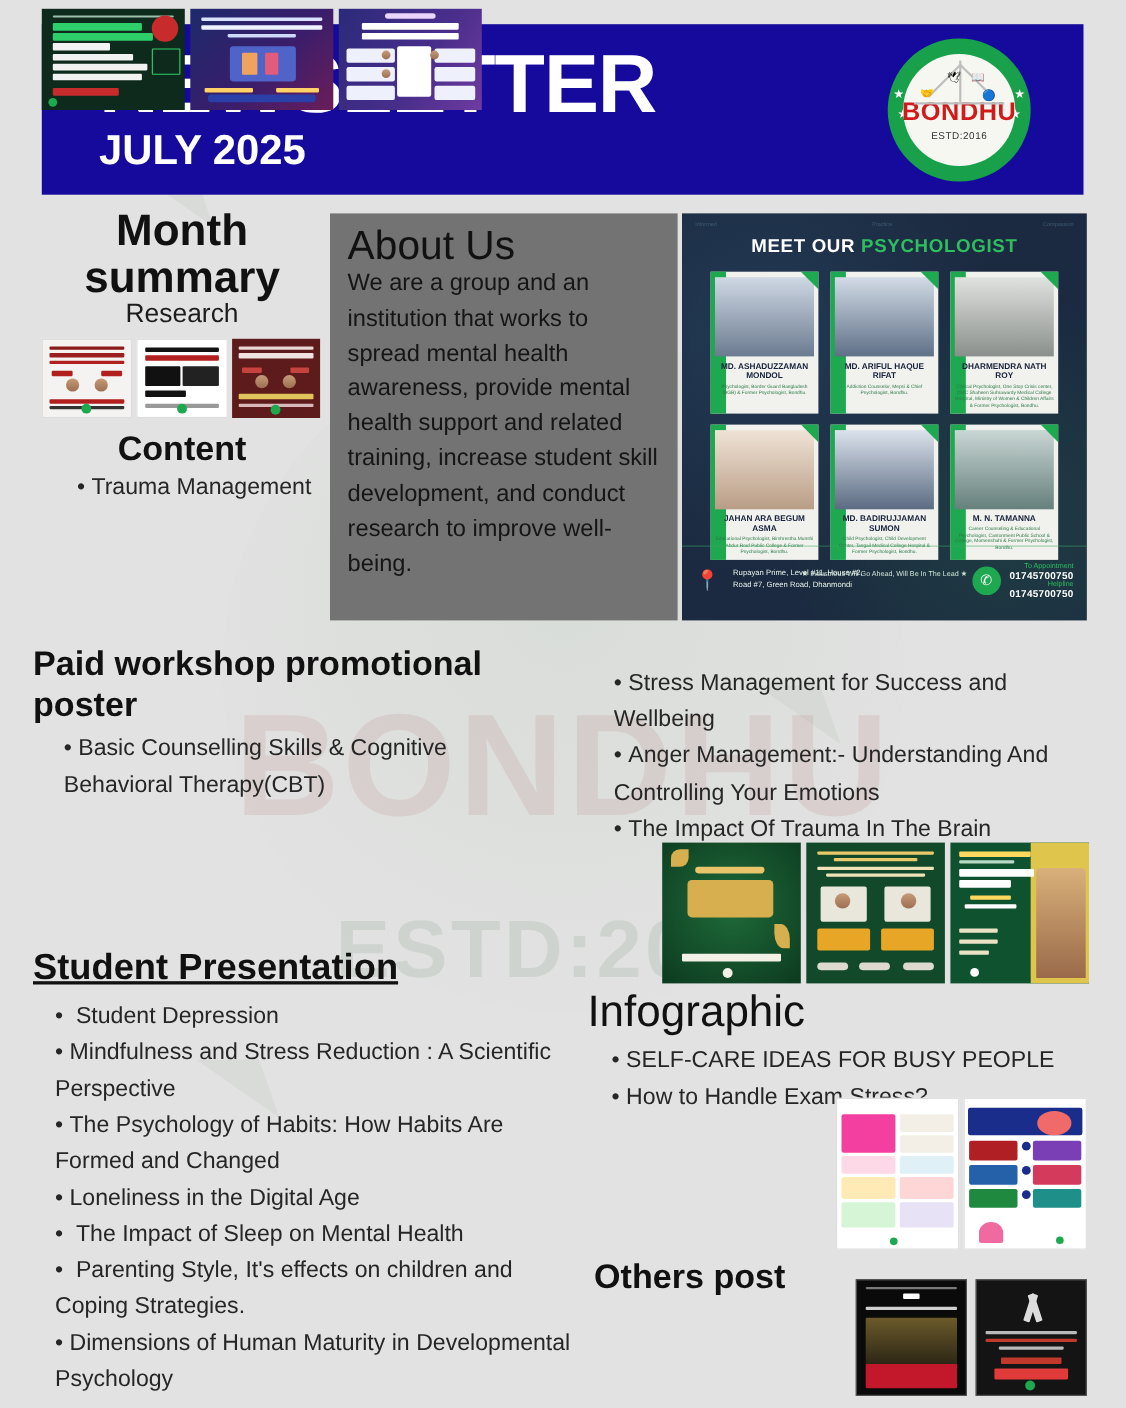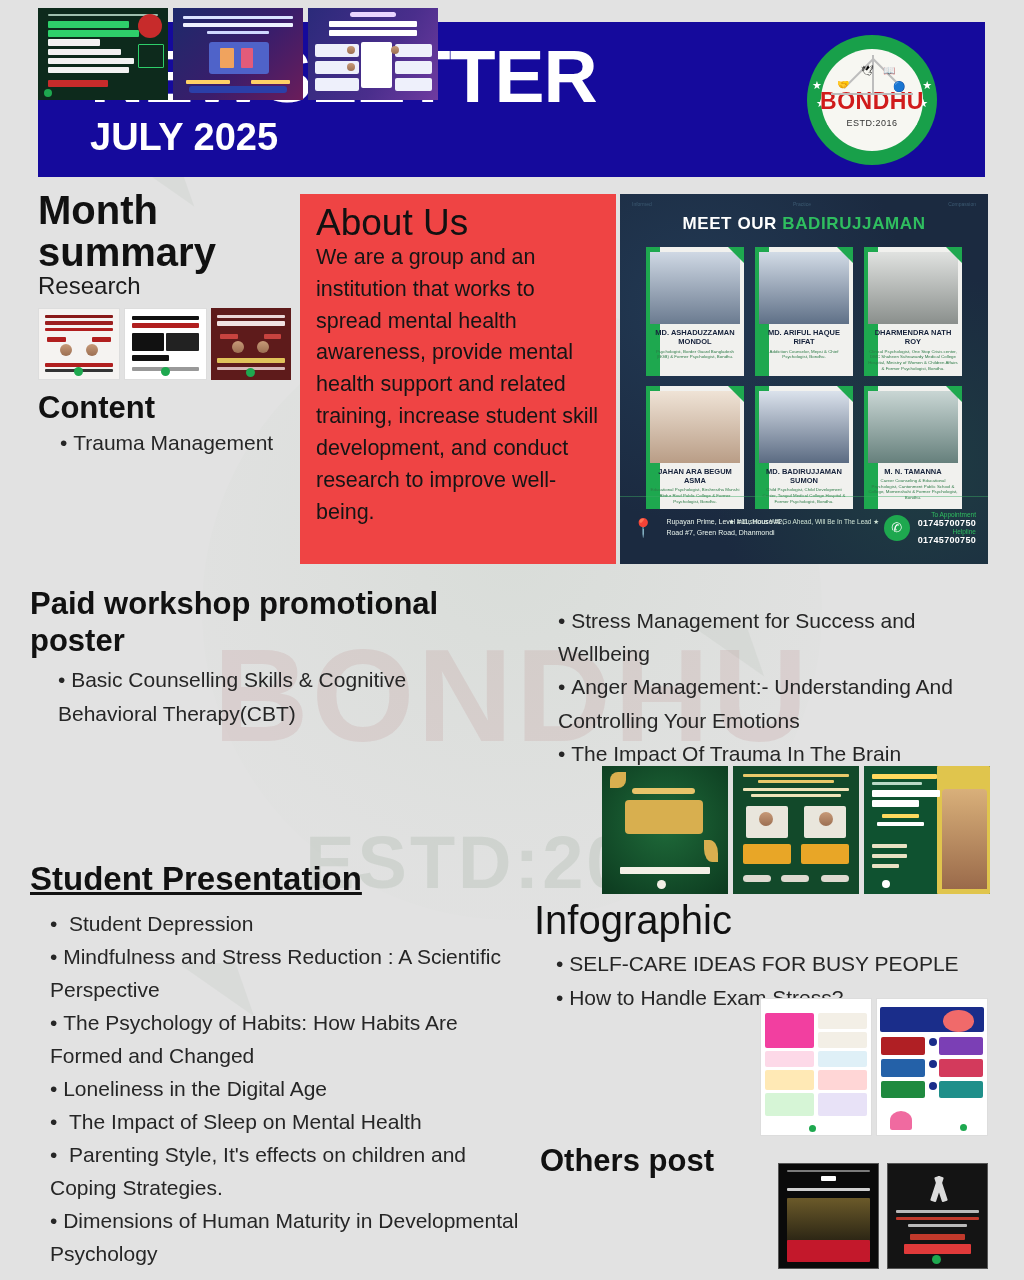--- a/index.html
+++ b/index.html
@@ -77,30 +77,30 @@
   #seg-d1 { left: 50%; top: 10%; width: 1.5px; height: 40%; transform-origin: top center; transform: rotate(45deg); }
   #seg-d2 { left: 50%; top: 10%; width: 1.5px; height: 40%; transform-origin: top center; transform: rotate(-45deg); }
   #logo-name { color: #d01b1b; font-size: 23px; font-weight: bold; letter-spacing: 0.5px; margin-top: 16px; }
   #logo-estd { color: #333; font-size: 9px; letter-spacing: 0.5px; margin-top: 3px; }
   .logo-star { position: absolute; color: #fff; font-size: 11px; }
   .logo-mini { position: absolute; font-size: 10px; }
   .bullet-list { list-style: none; }
   .bullet-list li { font-size: 21px; color: #262626; line-height: 1.62; }
 
   
-  #month-col { position: absolute; left: 38px; top: 182px; width: 255px; }
+  #month-col { position: absolute; left: 38px; top: 182px; width: 255px; text-align: center; }
   #month-summary-title { font-size: 40px; font-weight: bold; line-height: 1.04; color: #111; }
   #research-line, #webinar-line { font-size: 24px; color: #1c1c1c; line-height: 1.1; }
   #webinar-thumbs { display: flex; gap: 4px; margin-top: 8px; width: 253px; height: 72px; }
   #content-title { font-size: 31px; font-weight: bold; color: #111; margin-top: 10px; }
   #content-bullets { margin-left: 22px; }
 
   #about-box {
     position: absolute; left: 300px; top: 186px; width: 316px; height: 370px;
-    background: #ef4444; padding: 10px 14px 8px 16px;
+    background: #737373; padding: 10px 14px 8px 16px;
   }
   #about-title { font-size: 37px; color: #111; line-height: 1.0; margin-bottom: 1px; }
   #about-text { font-size: 21.5px; color: #151515; line-height: 1.48; }
 
   
   #psych-poster {
     position: absolute; left: 620px; top: 186px; width: 368px; height: 370px;
     background: #1b2a40; overflow: hidden;
   }
   #psych-poster::before {
@@ -266,21 +266,21 @@
     <div id="about-title">About Us</div>
     <div id="about-text">We are a group and an institution that works to spread mental health awareness, provide mental health support and related training, increase student skill development, and conduct research to improve well-being.</div>
   </div>
 
   <div id="psych-poster">
     <span class="pp-corner-label" style="left:12px;">Informed</span>
     <span class="pp-corner-label" style="left:47%;">Practice</span>
     <span class="pp-corner-label" style="right:12px;">Compassion</span>
 
     <div id="pp-title">
-      <span>MEET OUR </span><span class="green">BADIRUJJAMAN</span>
+      <span>MEET OUR </span><span class="green">PSYCHOLOGIST</span>
     </div>
 
     <div class="pp-grid">
       <div class="pp-card">
         <div class="pp-photo" style="background:linear-gradient(#cfd8e4,#6b7b90);"></div>
         <div class="pp-name">MD. ASHADUZZAMAN MONDOL</div>
         <div class="pp-role">Psychologist,
 Border Guard Bangladesh (BGB) &amp;
 Former Psychologist, Bondhu.</div>
       </div>

